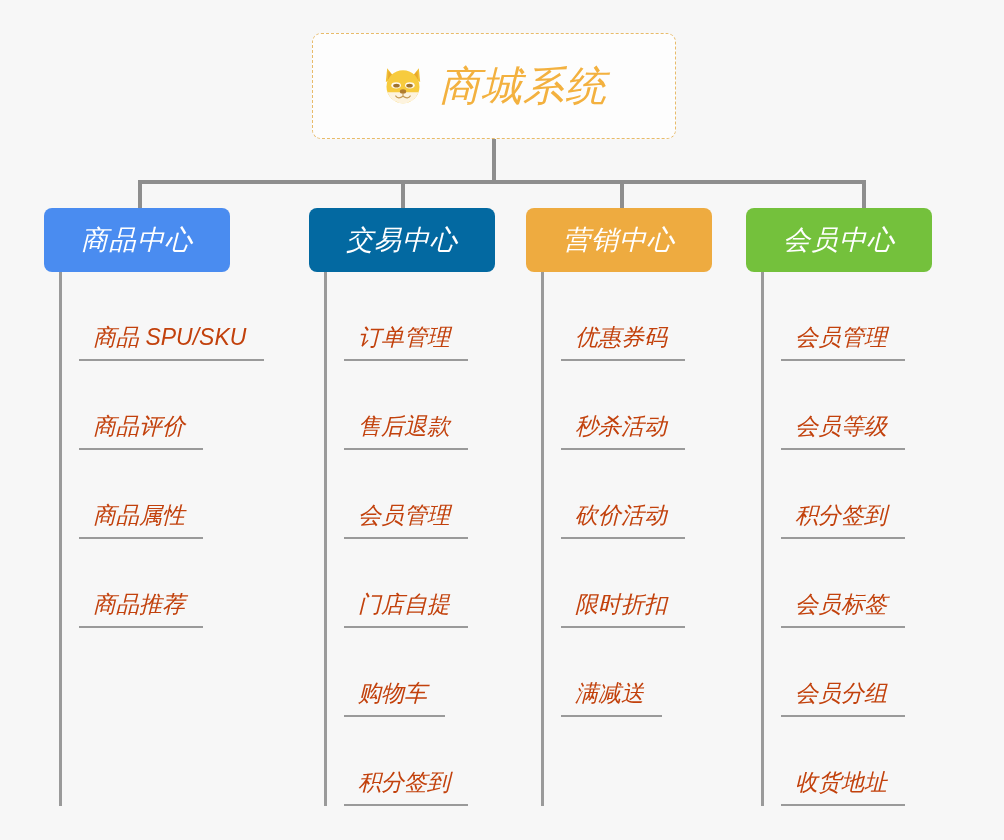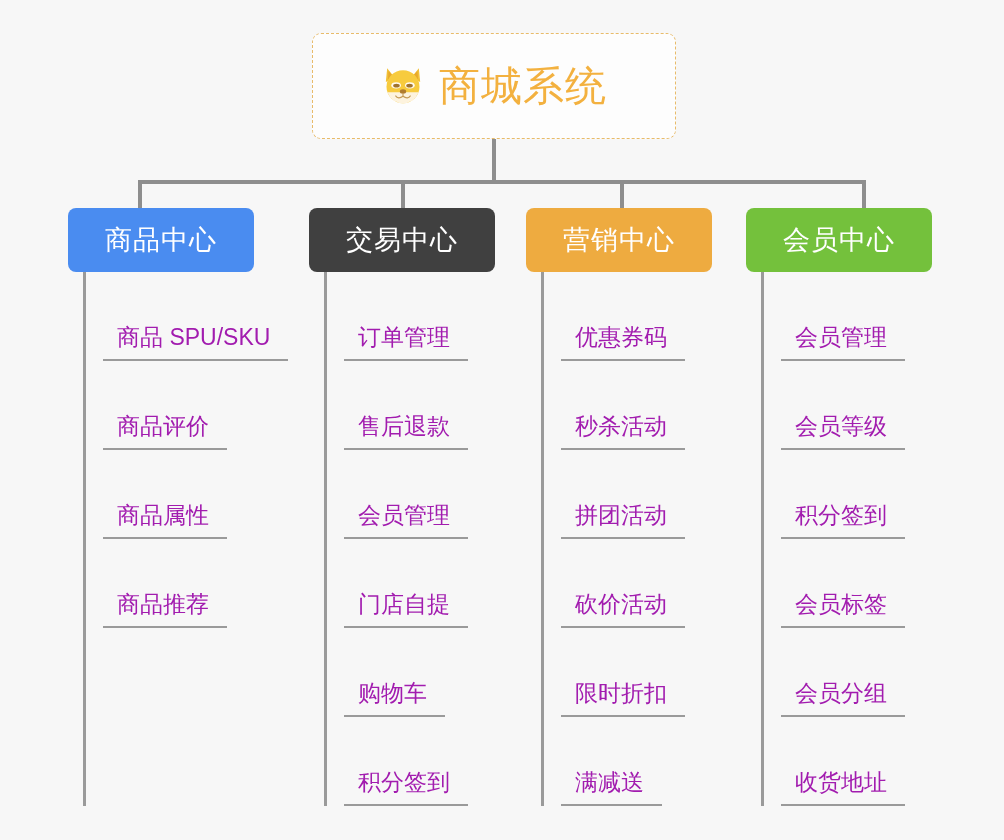--- a/index.html
+++ b/index.html
@@ -11,20 +11,21 @@
     height: 840px;
     background: #f7f7f7;
     font-family: "Liberation Sans", "DejaVu Sans", sans-serif;
     overflow: hidden;
   }
 
   #mindmap {
     position: relative;
     width: 1004px;
     height: 840px;
+    font-style: italic;
   }
 
   
   .root-node {
     position: absolute;
     left: 312px;
     top: 33px;
     width: 364px;
     height: 106px;
     box-sizing: border-box;
@@ -89,30 +90,30 @@
   .leaf {
     position: relative;
     height: 89px;
     display: flex;
     align-items: flex-end;
     padding-left: 20px;
     box-sizing: border-box;
   }
   .leaf-label {
     font-size: 23px;
-    color: #a21caf;
+    color: #c2410c;
     line-height: 1;
     padding: 0 18px 10px 14px;
     border-bottom: 2px solid #9a9a9a;
     white-space: nowrap;
     display: inline-block;
   }
 
   
-  .col-0 { left: 68px;  width: 186px; }
+  .col-0 { left: 44px;  width: 186px; }
   .col-1 { left: 309px; width: 186px; }
   .col-2 { left: 526px; width: 186px; }
   .col-3 { left: 746px; width: 186px; }
 </style>
 </head>
 <body>
 
 <div id="mindmap">
 
   <div class="root-node" style="border-color: rgb(232, 187, 106); background: rgb(253, 253, 253);">
@@ -162,21 +163,21 @@
       <div class="leaf">
           <span class="leaf-label">商品属性</span>
         </div>
       <div class="leaf">
           <span class="leaf-label">商品推荐</span>
         </div>
     </div>
   </div>
 
   <div class="branch col-1">
-    <div class="branch-header" style="background:#404040;">
+    <div class="branch-header" style="background:#0369a1;">
       <span>交易中心</span>
     </div>
     <div class="branch-body">
       <div class="trunk" style="height:534px;"></div>
       <div class="leaf">
           <span class="leaf-label">订单管理</span>
         </div>
       <div class="leaf">
           <span class="leaf-label">售后退款</span>
         </div>
@@ -201,23 +202,20 @@
     </div>
     <div class="branch-body">
       <div class="trunk" style="height:534px;"></div>
       <div class="leaf">
           <span class="leaf-label">优惠券码</span>
         </div>
       <div class="leaf">
           <span class="leaf-label">秒杀活动</span>
         </div>
       <div class="leaf">
-          <span class="leaf-label">拼团活动</span>
-        </div>
-      <div class="leaf">
           <span class="leaf-label">砍价活动</span>
         </div>
       <div class="leaf">
           <span class="leaf-label">限时折扣</span>
         </div>
       <div class="leaf">
           <span class="leaf-label">满减送</span>
         </div>
     </div>
   </div>

